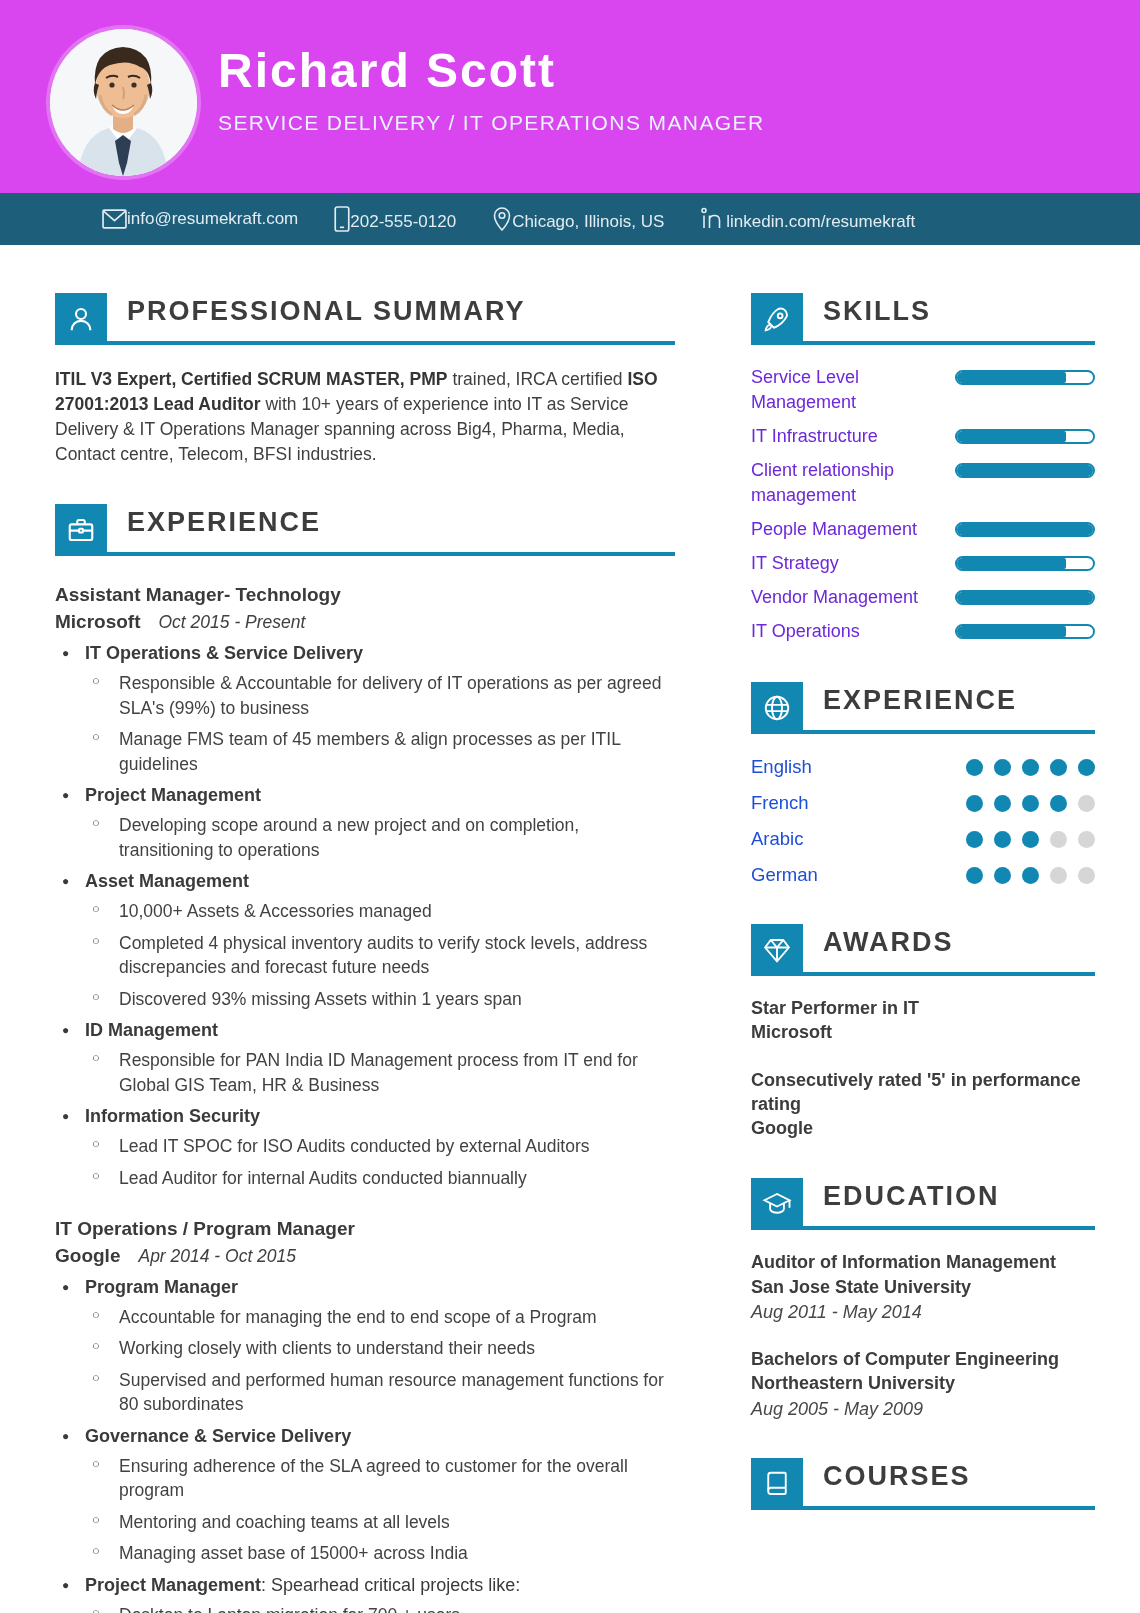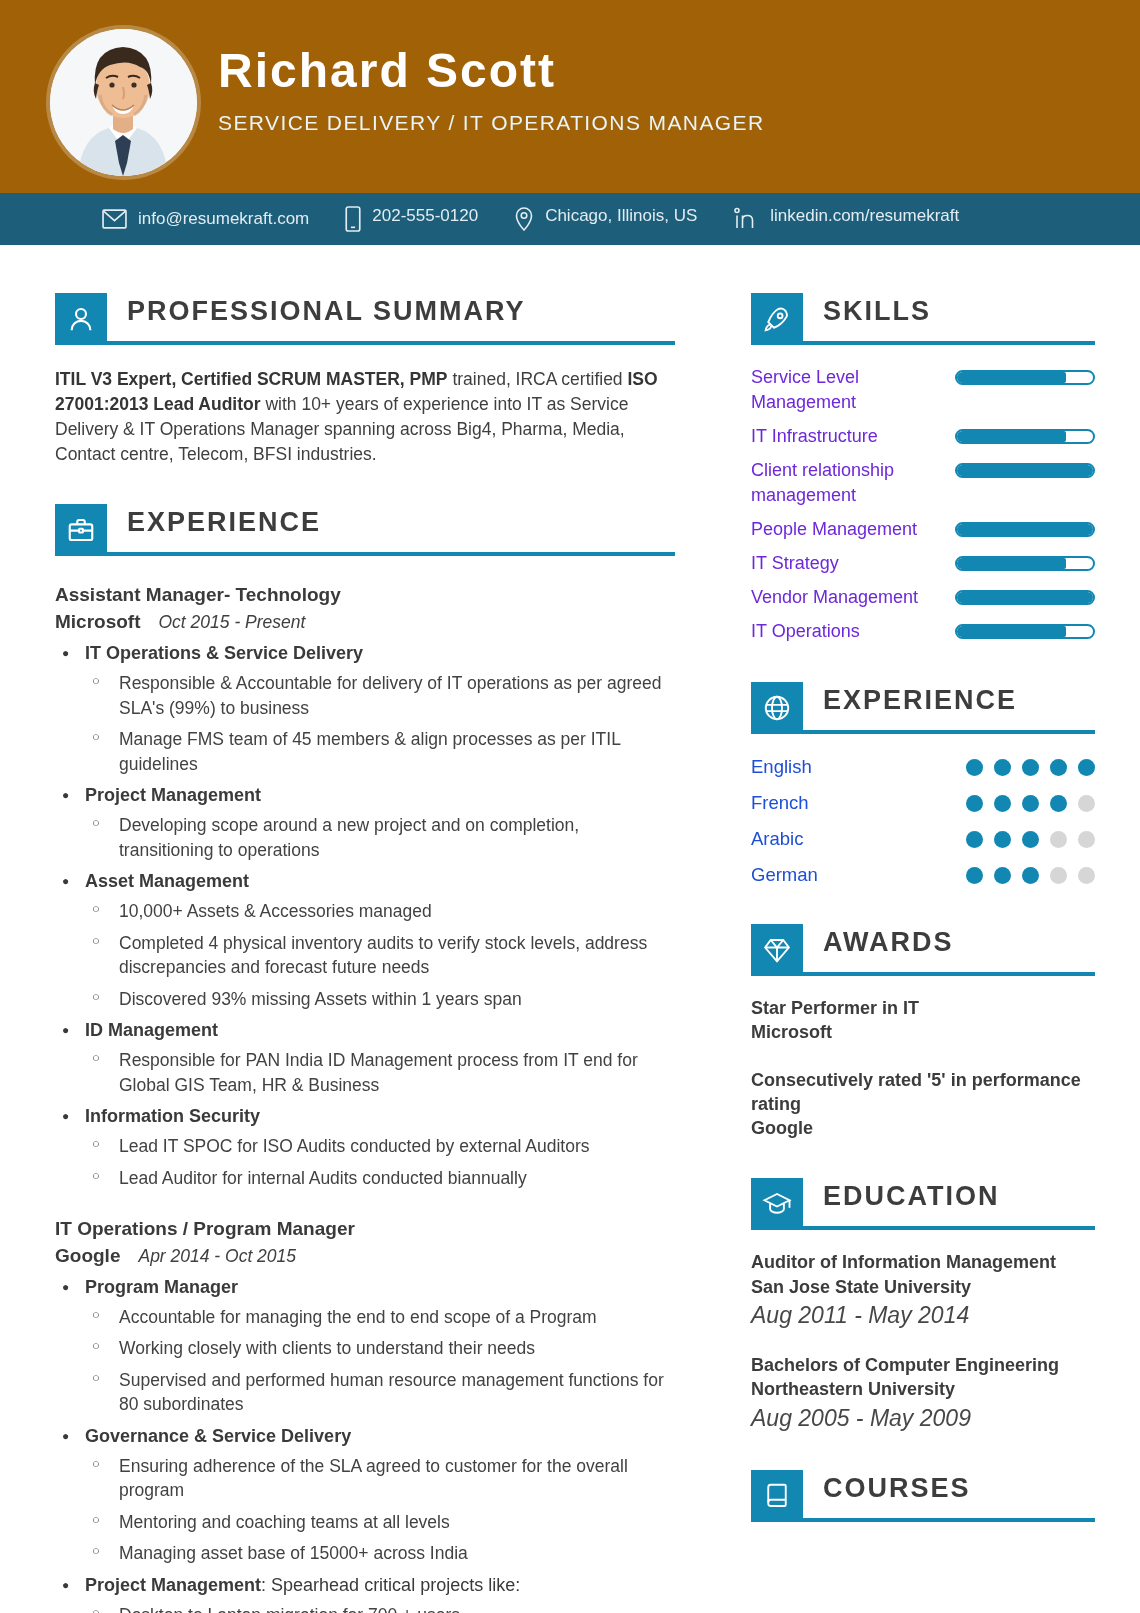--- a/index.html
+++ b/index.html
@@ -3,36 +3,36 @@
 <meta charset="utf-8">
 <style>
   * { box-sizing: border-box; }
   html,body { margin:0; padding:0; background:#ffffff; }
   .page {
     width:1140px; height:1613px; position:relative; overflow:hidden;
     background:#ffffff; font-family:"Liberation Sans", sans-serif; color:#3f3f3f;
   }
 
   
-  .hero { height:193px; background:#a16207; position:relative; }
+  .hero { height:193px; background:#d946ef; position:relative; }
   .avatar {
     position:absolute; left:50px; top:29px; width:147px; height:147px;
     border-radius:50%; background:#f4f6f8; overflow:hidden;
     box-shadow:0 0 0 4px rgba(255,255,255,0.25);
   }
   .name-block { position:absolute; left:218px; top:46px; color:#ffffff; }
   .name { margin:0; font-size:48px; font-weight:bold; letter-spacing:2px; line-height:1.05; }
   .job-headline { margin-top:15px; font-size:21px; letter-spacing:1.4px; color:#e9f4f9; }
 
   
   .contact-bar {
     height:52px; background:#1d5f7a; display:flex; align-items:center;
     padding-left:102px; gap:36px; color:#e2ecf2; font-size:17px;
   }
-  .contact-item { display:flex; align-items:flex-start; gap:11px; white-space:nowrap; }
+  .contact-item { display:flex; align-items:flex-end; white-space:nowrap; }
   .contact-item svg { display:block; }
 
   
   main { display:flex; padding:48px 45px 0 55px; gap:76px; }
   .col-left  { width:620px; flex-shrink:0; }
   .col-right { width:344px; flex-shrink:0; }
 
   
   .sec { margin-top:38px; }
   .sec:first-child { margin-top:0; }
@@ -81,21 +81,21 @@
   .lang-name { font-size:18.5px; color:#1d4ed8; }
   .dots { display:flex; }
   .dot { width:17px; height:17px; border-radius:50%; background:#1287b2; margin-left:11px; }
   .dot.off { background:#d6d6d6; }
 
   
   .awards-list, .edu-list { margin-top:20px; }
   .award { margin-bottom:23px; }
   .award-title, .award-org, .edu-degree, .edu-school { font-size:18px; font-weight:bold; color:#3c3c3c; line-height:1.35; }
   .edu { margin-bottom:24px; }
-  .edu-dates { font-size:23px; font-style:italic; color:#474747; margin-top:3px; }
+  .edu-dates { font-size:18px; font-style:italic; color:#474747; margin-top:3px; }
 </style>
 </head>
 <body>
 
 <div class="page">
 
   <header class="hero">
     <div class="avatar">
       <svg width="147" height="147" viewBox="0 0 147 147">
         <circle cx="73.5" cy="73.5" r="73.5" fill="#f5f7f9"></circle>

